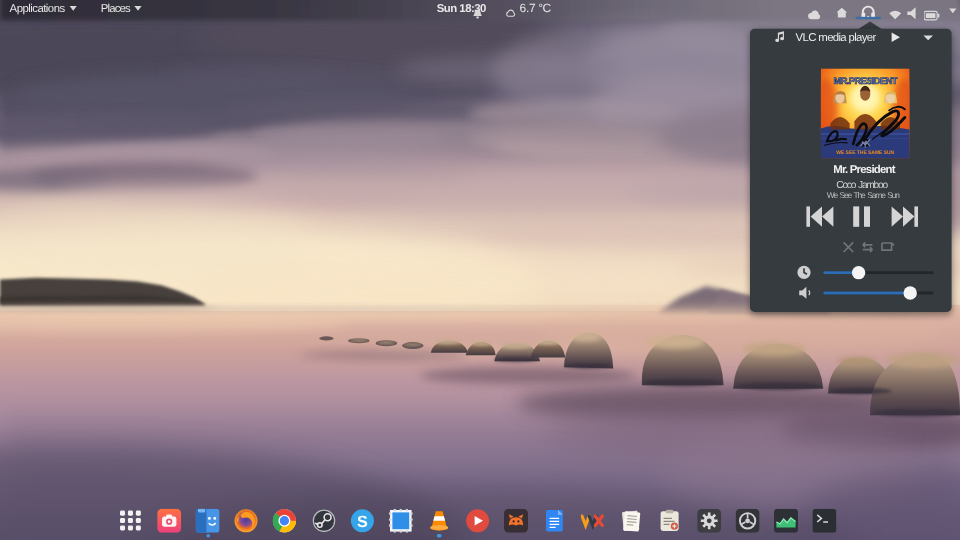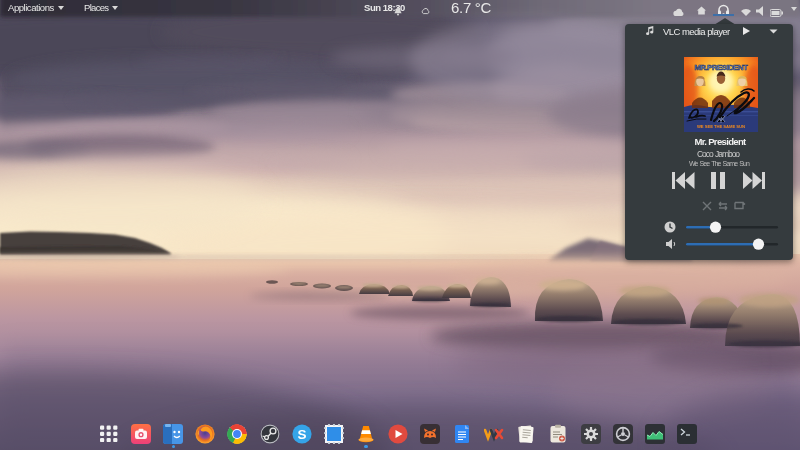--- a/index.html
+++ b/index.html
@@ -488,21 +488,21 @@
   <span class="tb" style="left:8px;font-size:9.5px;letter-spacing:-0.45px;">Applications<span class="caret"></span></span>
   <span class="tb" style="left:84px;font-size:9.5px;letter-spacing:-0.7px;">Places<span class="caret"></span></span>
   <span class="tb" style="left:352px;font-weight:bold;font-size:9.5px;letter-spacing:-0.45px;margin-left:12px;">Sun 18:30</span>
   <svg class="tb" style="left:394px;top:3.5px" width="8" height="9" viewBox="0 0 8 9">
     <path d="M4,0.5 Q6.6,0.5 6.6,3.8 L7.6,5.8 L0.4,5.8 L1.4,3.8 Q1.4,0.5 4,0.5 Z" fill="#d8d8d8"></path>
     <circle cx="4" cy="7" r="1" fill="#d8d8d8"></circle>
   </svg>
   <svg class="tb" style="left:421px;top:3px" width="9" height="8" viewBox="0 0 9 8">
     <path d="M2.4,6.6 A2,2 0 0 1 2.5,2.9 A2.4,2.4 0 0 1 7.1,3.6 A1.7,1.7 0 0 1 6.7,6.6 Z" fill="none" stroke="#d8d8d8" stroke-width=".9"></path>
   </svg>
-  <span class="tb" style="left:451px;font-size:15px;letter-spacing:-0.3px;">6.7 °C</span>
+  <span class="tb" style="left:433px;font-size:10px;letter-spacing:-0.3px;">6.7 °C</span>
 
   <svg class="tb" style="left:673px;top:3.5px" width="11" height="8" viewBox="0 0 11 8">
     <path d="M3,8 A2.6,2.6 0 0 1 3,2.8 A3.2,3.2 0 0 1 9.2,3.8 A2.2,2.2 0 0 1 8.6,8 Z" fill="#dadada"></path>
   </svg>
   <svg class="tb" style="left:697px;top:3px" width="9" height="10" viewBox="0 0 9 10">
     <path d="M4.5,0.5 L9,4.5 L7.8,4.5 L7.8,8.5 L1.2,8.5 L1.2,4.5 L0,4.5 Z" fill="#dadada"></path>
   </svg>
   <svg class="tb" style="left:717px;top:2px" width="13" height="12" viewBox="0 0 13 12">
     <path d="M2,10 L2,6 A4.5,4.5 0 0 1 11,6 L11,10" stroke="#e8e8e8" stroke-width="1.6" fill="none"></path>
     <rect x="1" y="6.5" width="3" height="4.5" rx="1.2" fill="#e8e8e8"></rect>

